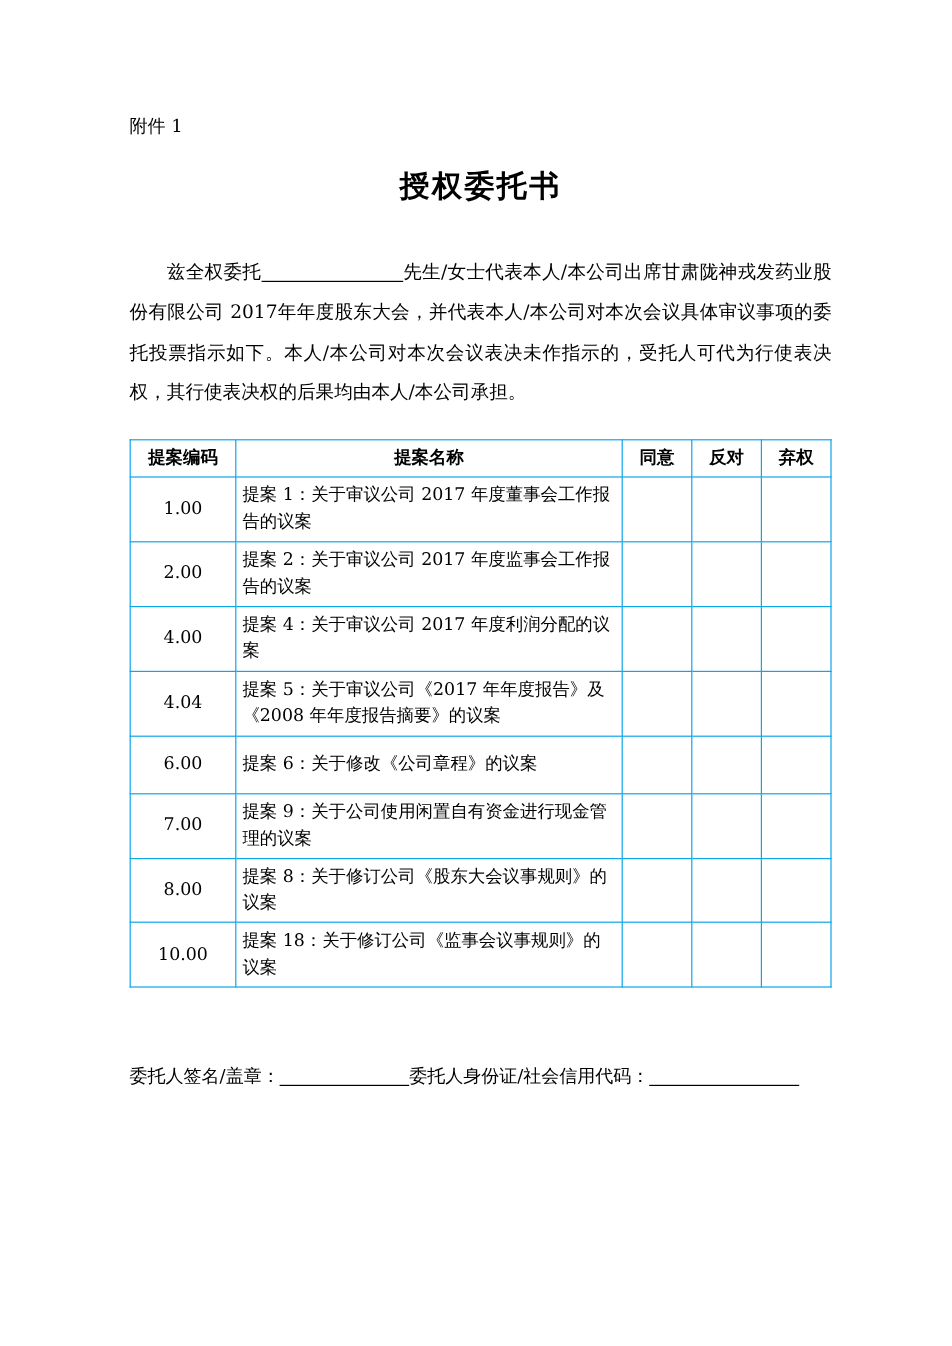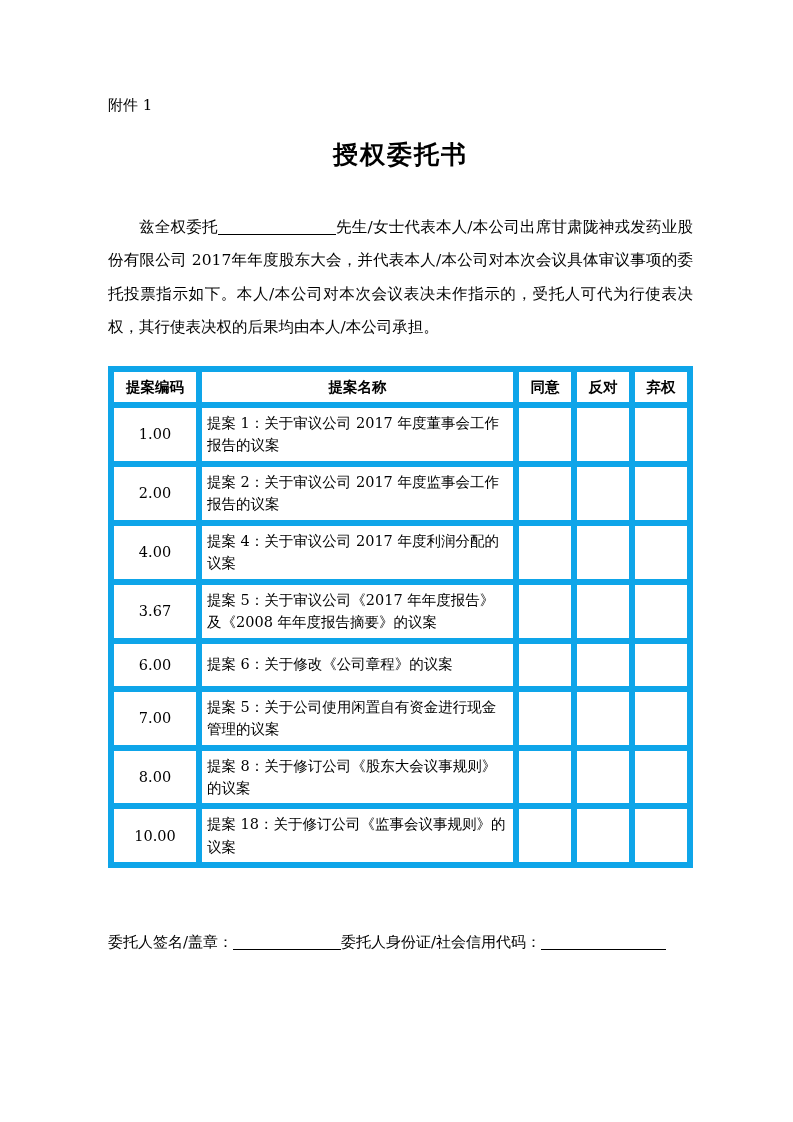--- a/index.html
+++ b/index.html
@@ -48,21 +48,21 @@
     width: 118px;
     vertical-align: -3px;
   }
   table.proposals {
     margin-top: 22px;
     border-collapse: collapse;
     width: 100%;
     table-layout: fixed;
   }
   table.proposals th, table.proposals td {
-    border: 6px solid #0ea5e9;
+    border: 1px solid #0ea5e9;
     font-size: 14.5px;
     padding: 4px 5px;
     font-family: "DejaVu Serif", "Liberation Serif", serif;
   }
   table.proposals th {
     text-align: center;
     font-weight: bold;
     line-height: 1.35;
     padding: 5px 4px;
   }
@@ -159,36 +159,36 @@
         <td class="vote"></td>
       </tr>
       <tr class="prow">
         <td class="code">4.00</td>
         <td class="name">提案 4：关于审议公司 2017 年度利润分配的议案</td>
         <td class="vote"></td>
         <td class="vote"></td>
         <td class="vote"></td>
       </tr>
       <tr class="prow">
-        <td class="code">3.67</td>
+        <td class="code">4.04</td>
         <td class="name">提案 5：关于审议公司《2017 年年度报告》及《2008 年年度报告摘要》的议案</td>
         <td class="vote"></td>
         <td class="vote"></td>
         <td class="vote"></td>
       </tr>
       <tr class="prow">
         <td class="code">6.00</td>
         <td class="name">提案 6：关于修改《公司章程》的议案</td>
         <td class="vote"></td>
         <td class="vote"></td>
         <td class="vote"></td>
       </tr>
       <tr class="prow">
         <td class="code">7.00</td>
-        <td class="name">提案 5：关于公司使用闲置自有资金进行现金管理的议案</td>
+        <td class="name">提案 9：关于公司使用闲置自有资金进行现金管理的议案</td>
         <td class="vote"></td>
         <td class="vote"></td>
         <td class="vote"></td>
       </tr>
       <tr class="prow">
         <td class="code">8.00</td>
         <td class="name">提案 8：关于修订公司《股东大会议事规则》的议案</td>
         <td class="vote"></td>
         <td class="vote"></td>
         <td class="vote"></td>

